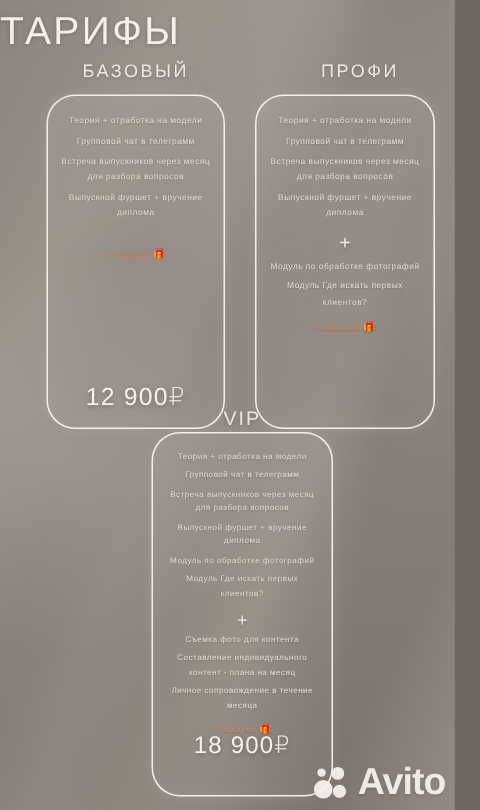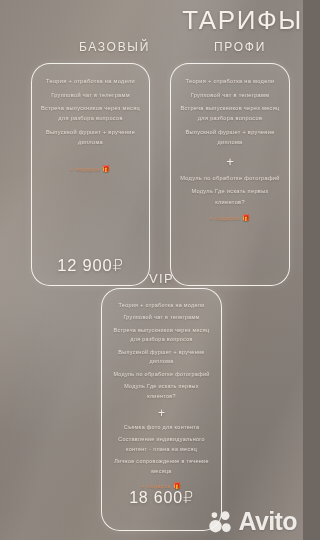--- a/index.html
+++ b/index.html
@@ -35,39 +35,39 @@
       linear-gradient(98deg, rgba(60,54,50,0.00) 60%, rgba(60,54,50,0.12) 78%, rgba(60,54,50,0.00) 96%);
     pointer-events: none;
   }
 
   
   .poster-title {
     position: absolute;
     top: 7px;
     left: 0;
     width: 100%;
-    text-align: right;
+    text-align: left;
     color: #f4efe9;
     font-size: 26px;
     letter-spacing: 1.6px;
     font-weight: 300;
     line-height: 1;
     text-shadow: 0 1px 3px rgba(60,52,46,0.35);
   }
 
   .plan-title {
     position: absolute;
     color: #efe9e3;
     font-size: 12px;
     letter-spacing: 1.7px;
     font-weight: 400;
     text-align: center;
     text-shadow: 0 1px 2px rgba(60,52,46,0.30);
   }
-  .plan-title.basic { top: 40px; left: 31px; width: 119px; text-align: right; }
+  .plan-title.basic { top: 40px; left: 31px; width: 119px; }
   .plan-title.pro   { top: 40px; left: 180px; width: 120px; }
   .plan-title.vip   { top: 271px; left: 101px; width: 121px; font-size: 13px; letter-spacing: 1.4px; }
 
   
   .card {
     position: absolute;
     border: 1.2px solid rgba(252,248,243,0.92);
     border-radius: 19px;
     box-sizing: border-box;
     background:
@@ -220,21 +220,21 @@
     <div class="plus-sep">+</div>
     <ul class="feature-list">
       <li class="feature">Съемка фото для контента</li>
       <li class="feature">Составление индивидуального контент - плана на месяц</li>
       <li class="feature">Личное сопровождение в течение месяца</li>
     </ul>
     <div class="gift-line">
       <span>+ подарок</span>
       <span class="gift-emoji">🎁</span>
     </div>
-    <div class="price">18 600₽</div>
+    <div class="price">18 900₽</div>
   </div>
 
   <div id="watermark">
     <svg class="wm-logo" width="26" height="22" viewBox="0 0 26 22">
       <circle cx="6.5" cy="15.2" r="6.2" fill="#f7f4f1"></circle>
       <circle cx="17.3" cy="16.6" r="4.4" fill="#f7f4f1"></circle>
       <circle cx="16.2" cy="4.6" r="4.3" fill="#f7f4f1"></circle>
       <circle cx="5.4" cy="4.1" r="2.8" fill="#f7f4f1"></circle>
     </svg>
     <span class="wm-text">Avito</span>

